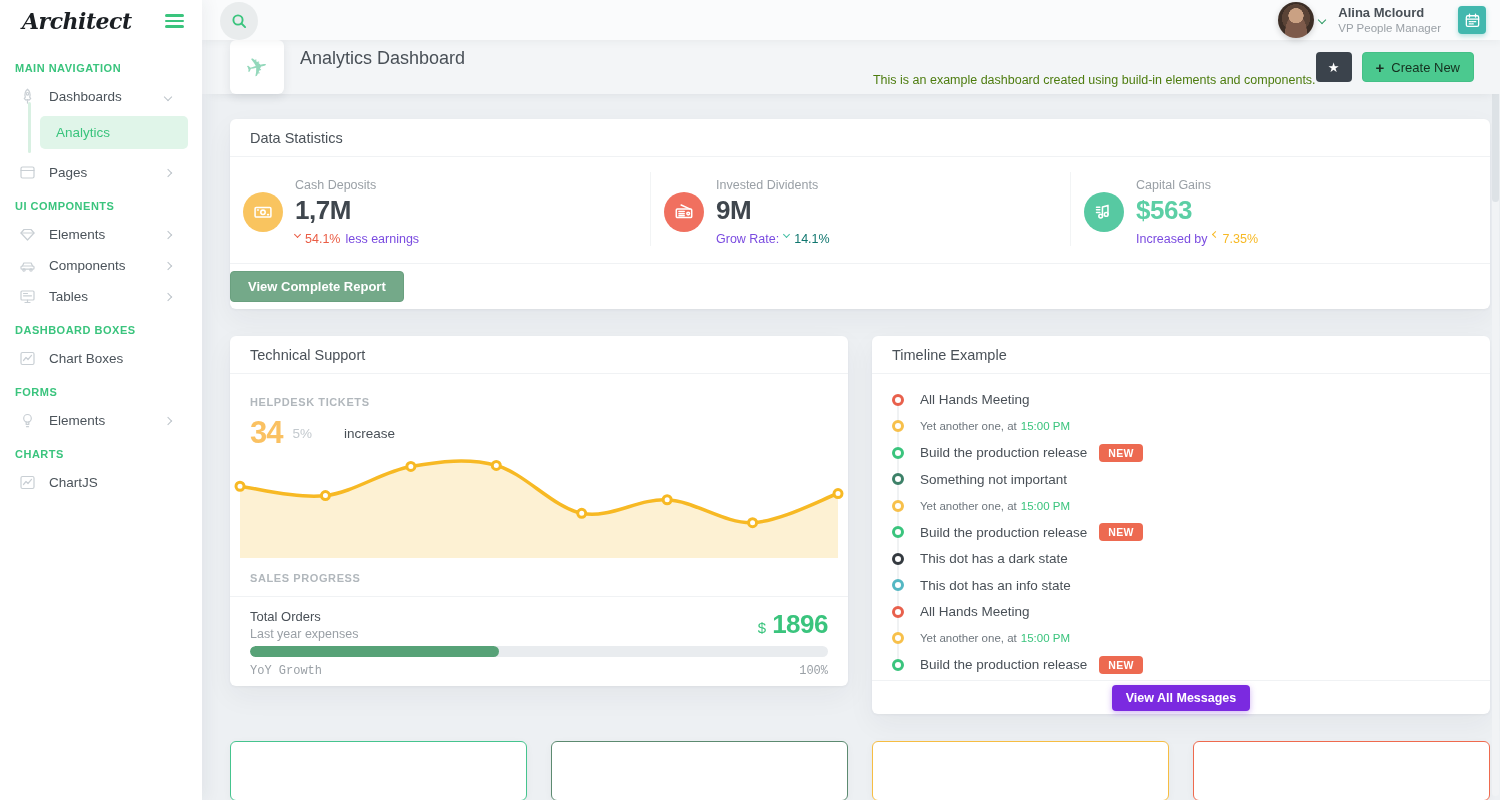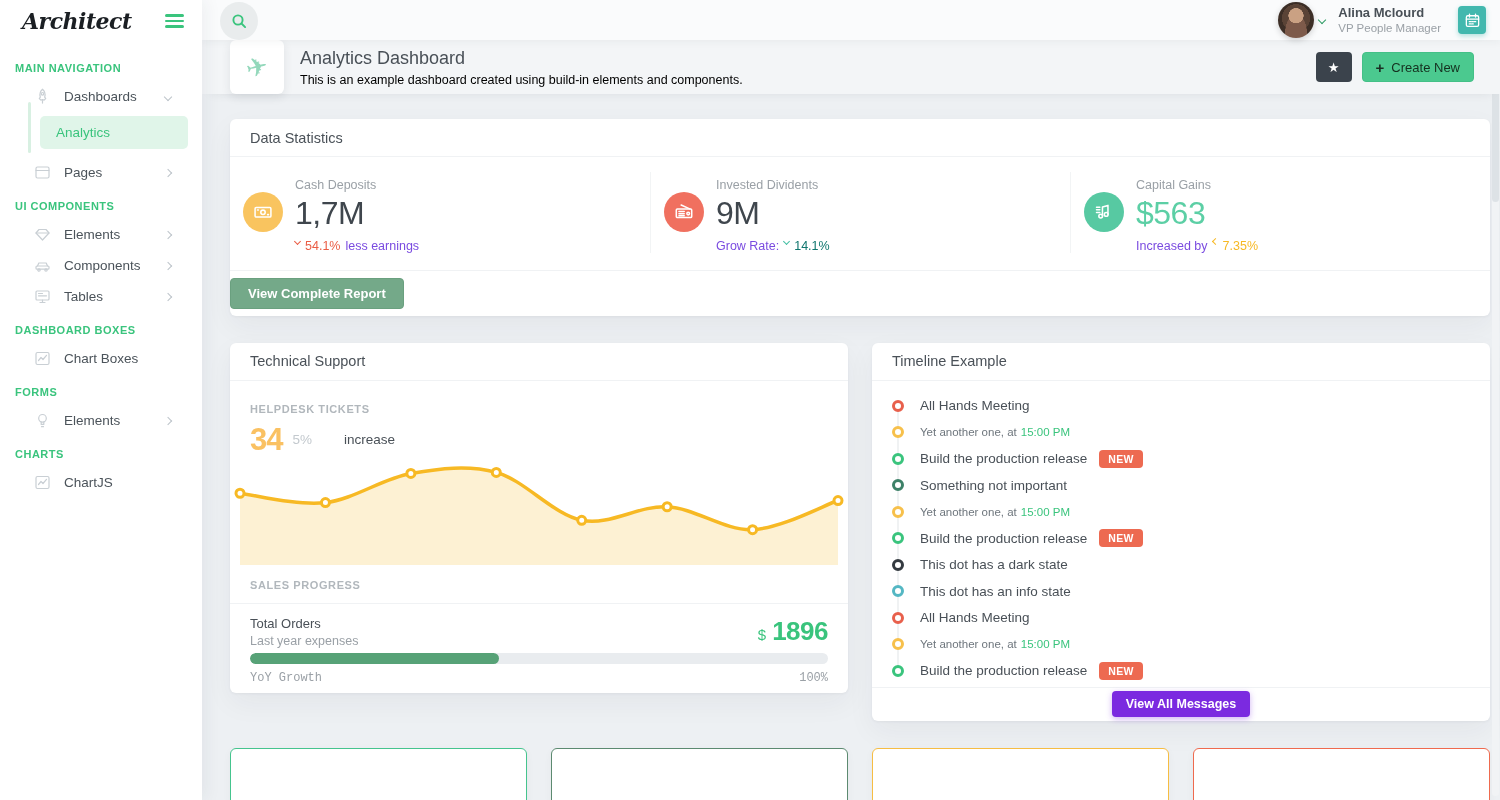--- a/index.html
+++ b/index.html
@@ -9,21 +9,21 @@
   .app { display:flex; width:1500px; height:800px; }
 
   
   .sidebar { width:202px; background:#fff; height:800px; flex:0 0 202px; box-shadow:4px 0 16px rgba(40,50,60,.06); position:relative; z-index:10; }
   .logo-row { height:42px; display:flex; align-items:center; justify-content:space-between; padding:0 16px 0 22px; }
   .logo { font-family:"DejaVu Serif",serif; font-style:italic; font-weight:700; font-size:22px; color:#1b1f23; letter-spacing:-.5px; cursor:pointer; }
   .hamburger { display:flex; flex-direction:column; gap:3px; cursor:pointer; padding:4px 2px; }
   .hamburger span { width:19px; height:2.5px; background:#3ac47d; border-radius:2px; display:block; }
   .nav { padding-top:8px; position:relative; }
   .nav-heading { font-size:11px; font-weight:700; color:#3ac47d; letter-spacing:.5px; margin:12px 0 7px 15px; }
-  .nav-item { height:31px; display:flex; align-items:center; padding-left:33px; gap:12px; position:relative; color:#4b535a; font-size:13.5px; cursor:pointer; margin-right:14px; border-radius:4px; }
+  .nav-item { height:31px; display:flex; align-items:center; padding-left:18px; gap:12px; position:relative; color:#4b535a; font-size:13.5px; cursor:pointer; margin-right:14px; border-radius:4px; }
   .nav-item .ni-icon { width:19px; height:19px; flex:0 0 19px; }
   .nav-item .ni-icon svg { width:19px; height:19px; stroke:#c9cfd4; fill:none; stroke-width:1.2; stroke-linecap:round; stroke-linejoin:round; }
   .chev { display:inline-block; width:6px; height:6px; border-right:1.5px solid #bcc3c9; border-bottom:1.5px solid #bcc3c9; }
   .chev.right { transform:rotate(-45deg); }
   .chev.down  { transform:rotate(45deg); }
   .nav-item .chev { position:absolute; right:17px; }
   .submenu-wrap { position:relative; margin:4px 0 8px 0; }
   .submenu-rail { position:absolute; left:28px; top:-14px; bottom:-4px; width:3px; background:#d8f0e2; border-radius:2px; }
   .nav-sub { margin-left:40px; width:148px; height:33px; border-radius:5px; display:flex; align-items:center; padding-left:16px; font-size:13.5px; color:#4b535a; cursor:pointer; }
   .nav-sub.active { background:#e0f5e9; color:#3ac47d; }
@@ -44,39 +44,39 @@
   .user-texts { line-height:1.25; margin-right:8px; }
   .user-name { font-size:13px; font-weight:700; color:#495057; }
   .user-role { font-size:11.5px; color:#9aa0a6; }
   .cal-btn { width:28px; height:28px; border-radius:4px; background:#42b8ae; border:none; display:flex; align-items:center; justify-content:center; cursor:pointer; box-shadow:0 2px 5px rgba(66,184,174,.4); }
 
   .title-band { height:88px; background:#f3f5f7; display:flex; align-items:center; padding:0 26px 0 28px; box-shadow:0 7px 12px -9px rgba(30,40,50,.12); position:relative; z-index:5; }
   .title-icon-card { width:54px; height:54px; background:#fff; border-radius:6px; box-shadow:0 3px 10px rgba(40,50,60,.1); display:flex; align-items:center; justify-content:center; margin-right:16px; }
   .plane-glyph { font-size:26px; color:#93d8bb; transform:rotate(-14deg); }
   .title-texts { flex:1; }
   .page-title { font-size:18px; color:#495057; margin-bottom:4px; }
-  .page-subtitle { font-size:12.5px; color:#000000; }
+  .page-subtitle { font-size:12.5px; color:#4d7c0f;text-align:right; }
   .title-actions { display:flex; align-items:center; gap:10px; }
   .star-btn { width:36px; height:30px; border-radius:4px; background:#3b434c; border:none; color:#fff; font-size:13px; cursor:pointer; }
   .create-btn { height:30px; border-radius:4px; background:#4bc98f; border:1px solid #43c087; color:#15301f; font-size:13px; padding:0 13px; display:flex; align-items:center; gap:7px; cursor:pointer; }
   .create-plus { font-size:15px; font-weight:700; color:#1b2d22; }
 
   .content { padding:25px 10px 0 28px; }
 
   .card { background:#fff; border-radius:6px; box-shadow:0 1px 3px rgba(30,40,60,.05), 0 10px 28px rgba(30,40,60,.05); }
   .card-header { height:38px; display:flex; align-items:center; padding:0 20px; font-size:14.5px; color:#4a5158; border-bottom:1px solid #f0f2f4; }
 
   
   .stats-body { display:grid; grid-template-columns:1fr 1fr 1fr; padding:15px 0 17px; }
   .stat-col { display:flex; align-items:flex-start; padding:6px 10px 0 13px; }
   .stat-col + .stat-col { border-left:1px solid #f2f4f5; }
   .stat-icon { width:40px; height:40px; border-radius:50%; display:flex; align-items:center; justify-content:center; margin:14px 12px 0 0; flex:0 0 40px; }
   .stat-icon svg { width:22px; height:22px; stroke:#fff; fill:none; stroke-width:1.4; stroke-linecap:round; stroke-linejoin:round; }
   .stat-label { font-size:12.5px; color:#9aa0a6; margin-bottom:5px; }
-  .stat-value { font-size:32px; font-weight:400; color:#3f464d; letter-spacing:-.5px; line-height:1.05; margin-bottom:8px; }
+  .stat-value { font-size:26px; font-weight:700; color:#3f464d; letter-spacing:-.5px; line-height:1.05; margin-bottom:8px; }
   .stat-sub { font-size:12.5px; display:flex; align-items:flex-start; gap:5px; }
   .stat-sub .chev { width:5px; height:5px; border-width:1.6px; }
   .stats-footer { border-top:1px solid #f0f2f4; height:46px; display:flex; align-items:center; }
   .report-btn { background:#74a989; border:1px solid #6aa07f; color:#fff; font-size:13px; font-weight:600; padding:7px 17px; border-radius:4px; cursor:pointer; }
 
   .row2 { display:grid; grid-template-columns:618px 618px; gap:24px; margin-top:27px; align-items:start; }
 
   
   .ts-card { height:350px; overflow:hidden; }
   .micro-label { font-size:11px; font-weight:700; letter-spacing:.6px; color:#b1b7bc; }

